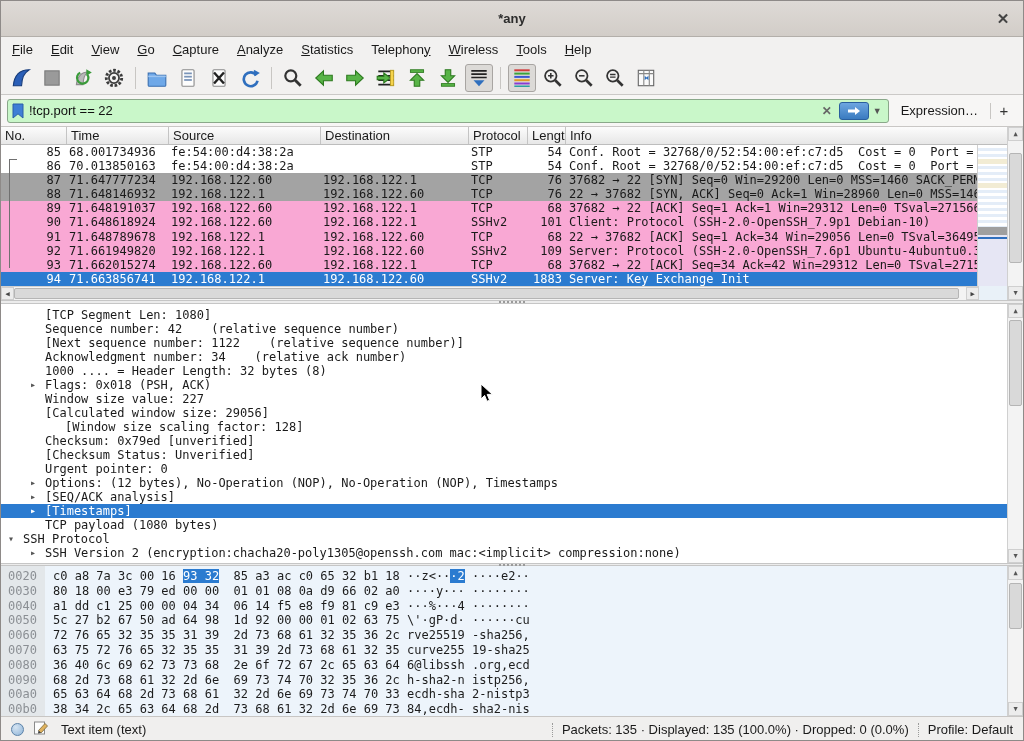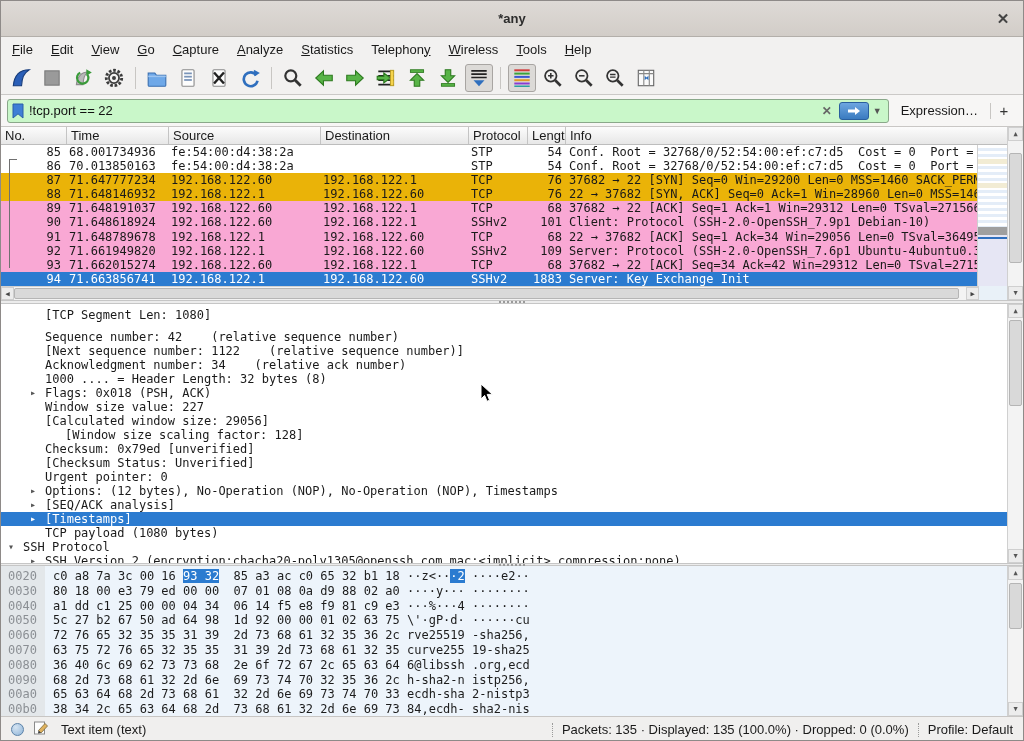--- a/index.html
+++ b/index.html
@@ -45,21 +45,21 @@
   .plist { height:173px; flex:0 0 173px; position:relative; background:#fff;
     font-family:"DejaVu Sans Mono", monospace; font-size:12px; }
   .phead { position:absolute; top:0; left:0; width:1008px; height:18px; display:grid;
     grid-template-columns:66px 102px 152px 148px 59px 38px 1fr;
     background:linear-gradient(#fcfcfc,#e7e7e7); border-bottom:1px solid #bdbdbd;
     font-family:"Liberation Sans",sans-serif; font-size:13px; }
   .phc { border-right:1px solid #c4c4c4; padding:0 0 0 4px; line-height:17px; overflow:hidden; white-space:nowrap; }
   .prows { position:absolute; top:18px; left:0; width:978px; height:141px; overflow:hidden; }
   .prow { display:grid; grid-template-columns:66px 102px 152px 148px 59px 38px 1fr; height:14.1px; line-height:14.1px; }
   .prow.white { background:#ffffff; }
-  .prow.gray { background:#eab308; }
+  .prow.gray { background:#a3a3a3; }
   .prow.lav { background:#f9a8d4; }
   .prow.sel { background:#2b7bd0; color:#fff; }
   .pc { overflow:hidden; white-space:pre; }
   .pc-no { text-align:right; padding-right:6px; }
   .pc-time,.pc-src,.pc-dst,.pc-proto { padding-left:2px; }
   .pc-len { text-align:right; padding-right:4px; }
   .pc-info { padding-left:3px; }
   .conv-bracket { position:absolute; left:8px; top:32px; width:8px; height:109px;
     border-left:1px solid #707070; border-top:1px solid #707070; pointer-events:none; }
   .minimap { position:absolute; right:16px; top:18px; width:30px; height:141px; border-left:1px solid #cfcfcf;
@@ -412,21 +412,21 @@
       <div class="hthumb"></div>
       <div class="ha" style="right:0;">▶</div>
     </div>
   </div>
 
   <div class="split split1"></div>
 
   <div class="details">
     <div class="dlines">
         <div class="dline"><span class="dtxt" style="padding-left: 44px;">[TCP Segment Len: 1080]</span></div>
-        <div class="dline"><span class="dtxt" style="padding-left: 44px; margin-top: 8px;">Sequence number: 42    (relative sequence number)</span></div>
+        <div class="dline"><span class="dtxt" style="padding-left: 44px;">Sequence number: 42    (relative sequence number)</span></div>
         <div class="dline"><span class="dtxt" style="padding-left: 44px;">[Next sequence number: 1122    (relative sequence number)]</span></div>
         <div class="dline"><span class="dtxt" style="padding-left: 44px;">Acknowledgment number: 34    (relative ack number)</span></div>
         <div class="dline"><span class="dtxt" style="padding-left: 44px;">1000 .... = Header Length: 32 bytes (8)</span></div>
         <div class="dline"><span class="dexp" style="left: 29px;">▸</span><span class="dtxt" style="padding-left: 44px;">Flags: 0x018 (PSH, ACK)</span></div>
         <div class="dline"><span class="dtxt" style="padding-left: 44px;">Window size value: 227</span></div>
         <div class="dline"><span class="dtxt" style="padding-left: 44px;">[Calculated window size: 29056]</span></div>
         <div class="dline"><span class="dtxt" style="padding-left: 64px;">[Window size scaling factor: 128]</span></div>
         <div class="dline"><span class="dtxt" style="padding-left: 44px;">Checksum: 0x79ed [unverified]</span></div>
         <div class="dline"><span class="dtxt" style="padding-left: 44px;">[Checksum Status: Unverified]</span></div>
         <div class="dline"><span class="dtxt" style="padding-left: 44px;">Urgent pointer: 0</span></div>
@@ -442,21 +442,21 @@
       <div class="vthumb" style="top:16px; height:86px;"></div>
       <div class="sarrow" style="bottom:0;">▼</div>
     </div>
   </div>
 
   <div class="split split2"></div>
 
   <div class="hexpane">
     <div class="hrows">
         <div class="hrow"><span class="hoff">0020</span><span class="hbytes">c0 a8 7a 3c 00 16 <span class="hl">93 32</span>  85 a3 ac c0 65 32 b1 18</span><span class="hascii">··z&lt;··<span class="hl">·2</span> ····e2··</span></div>
-        <div class="hrow"><span class="hoff">0030</span><span class="hbytes">80 18 00 e3 79 ed 00 00  07 01 08 0a d9 88 02 a0</span><span class="hascii">····y··· ········</span></div>
+        <div class="hrow"><span class="hoff">0030</span><span class="hbytes">80 18 00 e3 79 ed 00 00  01 01 08 0a d9 66 02 a0</span><span class="hascii">····y··· ········</span></div>
         <div class="hrow"><span class="hoff">0040</span><span class="hbytes">a1 dd c1 25 00 00 04 34  06 14 f5 e8 f9 81 c9 e3</span><span class="hascii">···%···4 ········</span></div>
         <div class="hrow"><span class="hoff">0050</span><span class="hbytes">5c 27 b2 67 50 ad 64 98  1d 92 00 00 01 02 63 75</span><span class="hascii">\'·gP·d· ······cu</span></div>
         <div class="hrow"><span class="hoff">0060</span><span class="hbytes">72 76 65 32 35 35 31 39  2d 73 68 61 32 35 36 2c</span><span class="hascii">rve25519 -sha256,</span></div>
         <div class="hrow"><span class="hoff">0070</span><span class="hbytes">63 75 72 76 65 32 35 35  31 39 2d 73 68 61 32 35</span><span class="hascii">curve255 19-sha25</span></div>
         <div class="hrow"><span class="hoff">0080</span><span class="hbytes">36 40 6c 69 62 73 73 68  2e 6f 72 67 2c 65 63 64</span><span class="hascii">6@libssh .org,ecd</span></div>
         <div class="hrow"><span class="hoff">0090</span><span class="hbytes">68 2d 73 68 61 32 2d 6e  69 73 74 70 32 35 36 2c</span><span class="hascii">h-sha2-n istp256,</span></div>
         <div class="hrow"><span class="hoff">00a0</span><span class="hbytes">65 63 64 68 2d 73 68 61  32 2d 6e 69 73 74 70 33</span><span class="hascii">ecdh-sha 2-nistp3</span></div>
         <div class="hrow"><span class="hoff">00b0</span><span class="hbytes">38 34 2c 65 63 64 68 2d  73 68 61 32 2d 6e 69 73</span><span class="hascii">84,ecdh- sha2-nis</span></div>
       </div>
     <div class="vscroll" style="top:0; height:150px;">

